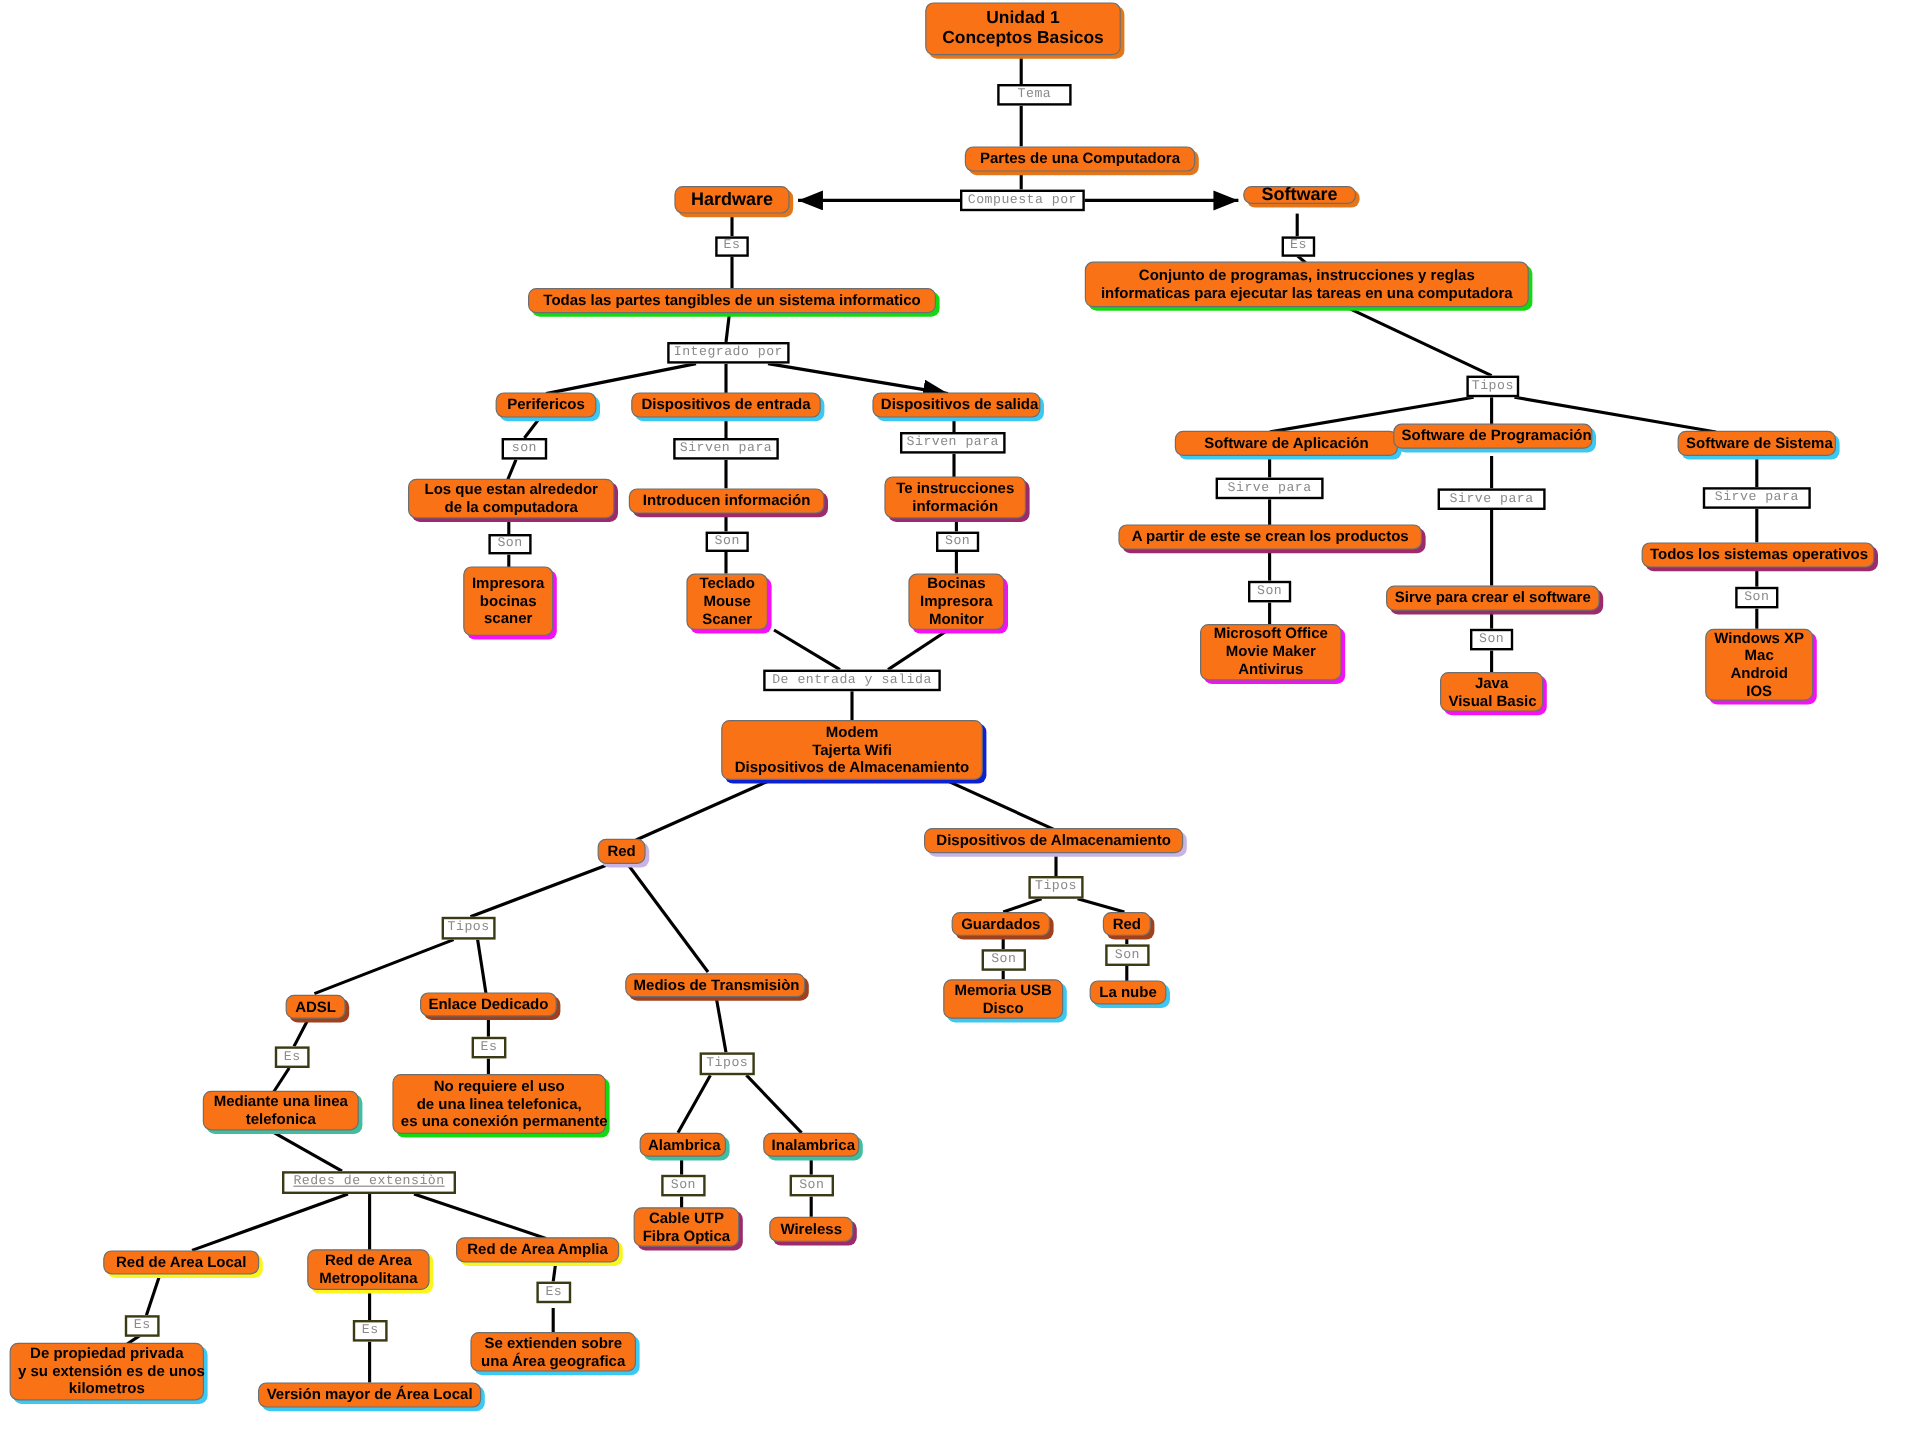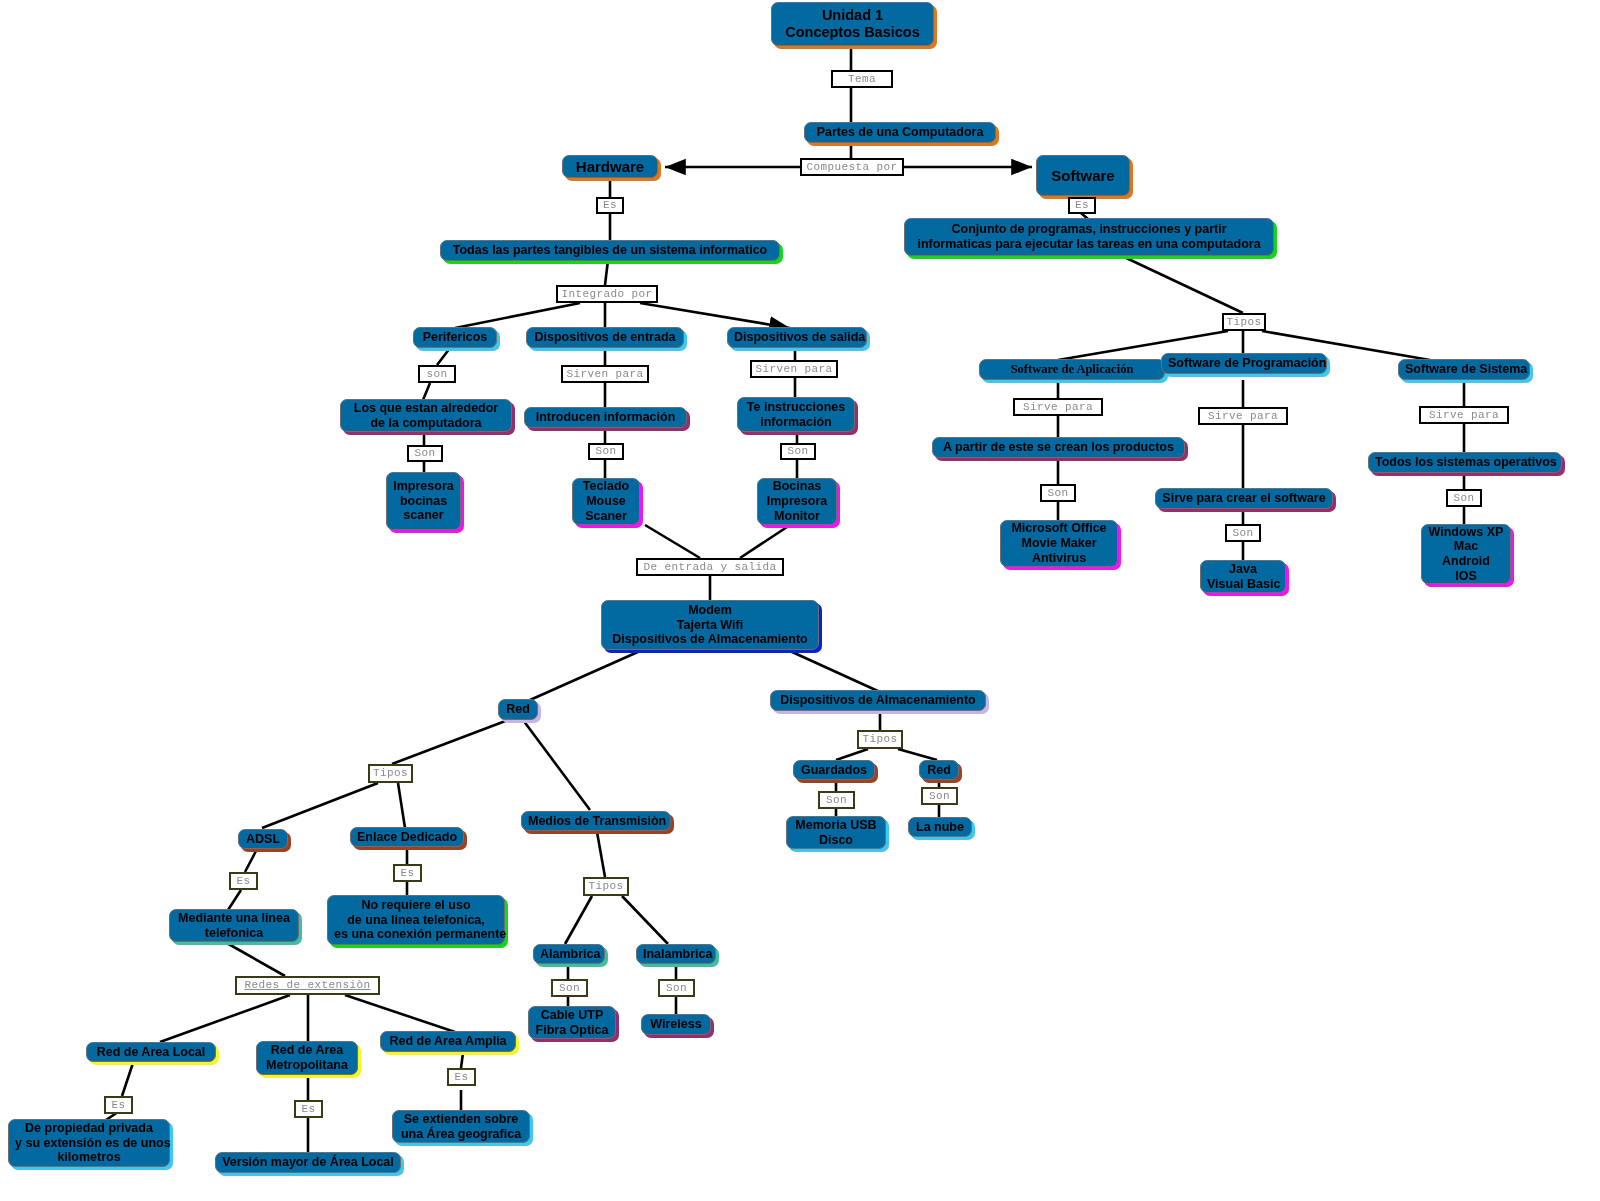--- a/index.html
+++ b/index.html
@@ -4,21 +4,21 @@
 <style>
   html,body{margin:0;padding:0;background:#ffffff;}
   body{font-family:"Liberation Sans", sans-serif;}
   #canvas{position:relative;width:1600px;height:1201px;background:#fff;overflow:hidden;}
   svg#links{position:absolute;left:0;top:0;width:1600px;height:1201px;}
 
   
   .node{
     position:absolute;
     box-sizing:border-box;
-    background:#0369a1;
+    background:#f97316;
     border:1px solid #6e6e6e;
     border-radius:7px;
     color:#000;
     font-weight:bold;
     font-size:12.5px;
     line-height:1.18;
     text-align:center;
     display:flex;
     align-items:center;
     justify-content:center;
@@ -200,25 +200,25 @@
     </g>
   </svg>
 
   <div class="node root sh-orange" style="left:771px;top:2px;width:163px;height:44px;"><span class="txt">Unidad 1
 Conceptos Basicos</span></div>
 
   <div class="node sh-orange" style="left:757px;top:122px;width:192px;height:21px;margin-left:47px;"><span class="txt">Partes de una Computadora</span></div>
 
   <div class="node big sh-orange" style="left:562px;top:155px;width:96px;height:23px;"><span class="txt">Hardware</span></div>
 
-  <div class="node big sh-orange" style="left:1036px;top:155px;width:94px;height:41px;"><span class="txt">Software</span></div>
+  <div class="node big sh-orange" style="left:1036px;top:155px;width:94px;height:15px;"><span class="txt">Software</span></div>
 
   <div class="node sh-green" style="left:440px;top:240px;width:340px;height:21px;"><span class="txt">Todas las partes tangibles de un sistema informatico</span></div>
 
-  <div class="node sh-green" style="left:904px;top:218px;width:370px;height:38px;"><span class="txt">Conjunto de programas, instrucciones y partir
+  <div class="node sh-green" style="left:904px;top:218px;width:370px;height:38px;"><span class="txt">Conjunto de programas, instrucciones y reglas
 informaticas para ejecutar las tareas en una computadora</span></div>
 
   <div class="node sh-cyan" style="left:413px;top:327px;width:84px;height:21px;"><span class="txt">Perifericos</span></div>
 
   <div class="node sh-cyan" style="left:526px;top:327px;width:158px;height:21px;"><span class="txt">Dispositivos de entrada</span></div>
 
   <div class="node sh-cyan" style="left:727px;top:327px;width:140px;height:21px;"><span class="txt">Dispositivos de salida</span></div>
 
   <div class="node sh-plum" style="left:340px;top:399px;width:172px;height:33px;"><span class="txt">Los que estan alrededor
 de la computadora</span></div>
@@ -237,21 +237,21 @@
 información</span></div>
 
   <div class="node sh-magenta" style="left:757px;top:478px;width:80px;height:47px;"><span class="txt">Bocinas
 Impresora
 Monitor</span></div>
 
   <div class="node sh-blue" style="left:601px;top:600px;width:218px;height:50px;"><span class="txt">Modem
 Tajerta Wifi
 Dispositivos de Almacenamiento</span></div>
 
-  <div class="node sh-cyan" style="left:979px;top:359px;width:186px;height:21px;font-family:Liberation Serif, serif;"><span class="txt">Software de Aplicación</span></div>
+  <div class="node sh-cyan" style="left:979px;top:359px;width:186px;height:21px;"><span class="txt">Software de Aplicación</span></div>
 
   <div class="node sh-cyan" style="left:1161px;top:353px;width:166px;height:21px;"><span class="txt">Software de Programación</span></div>
 
   <div class="node sh-cyan" style="left:1398px;top:359px;width:132px;height:21px;"><span class="txt">Software de Sistema</span></div>
 
   <div class="node sh-plum" style="left:932px;top:437px;width:253px;height:21px;"><span class="txt">A partir de este se crean los productos</span></div>
 
   <div class="node sh-magenta" style="left:1000px;top:520px;width:118px;height:47px;"><span class="txt">Microsoft Office
 Movie Maker
 Antivirus</span></div>

